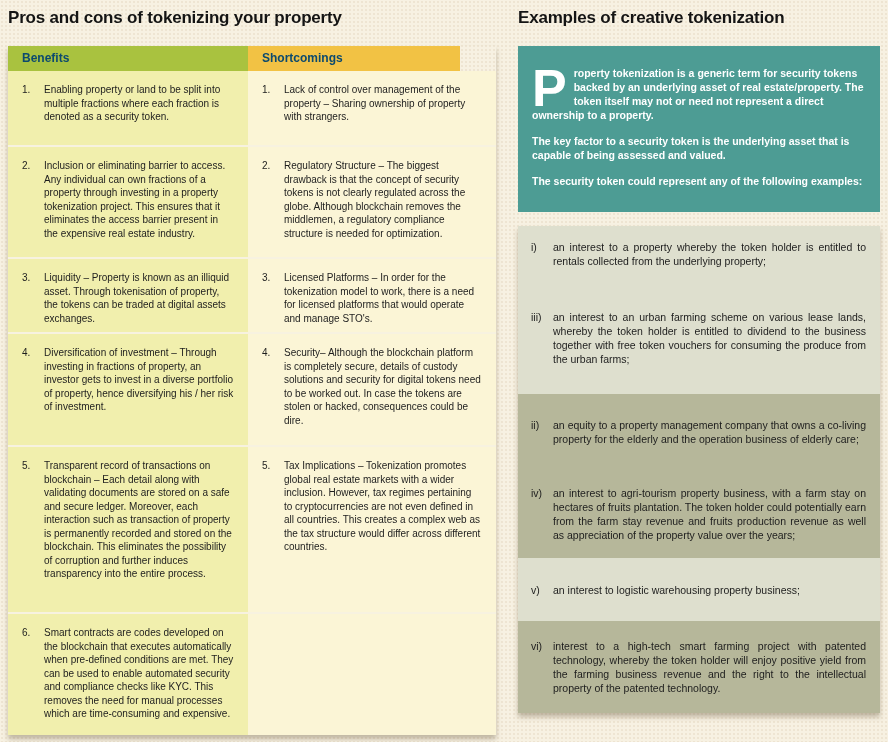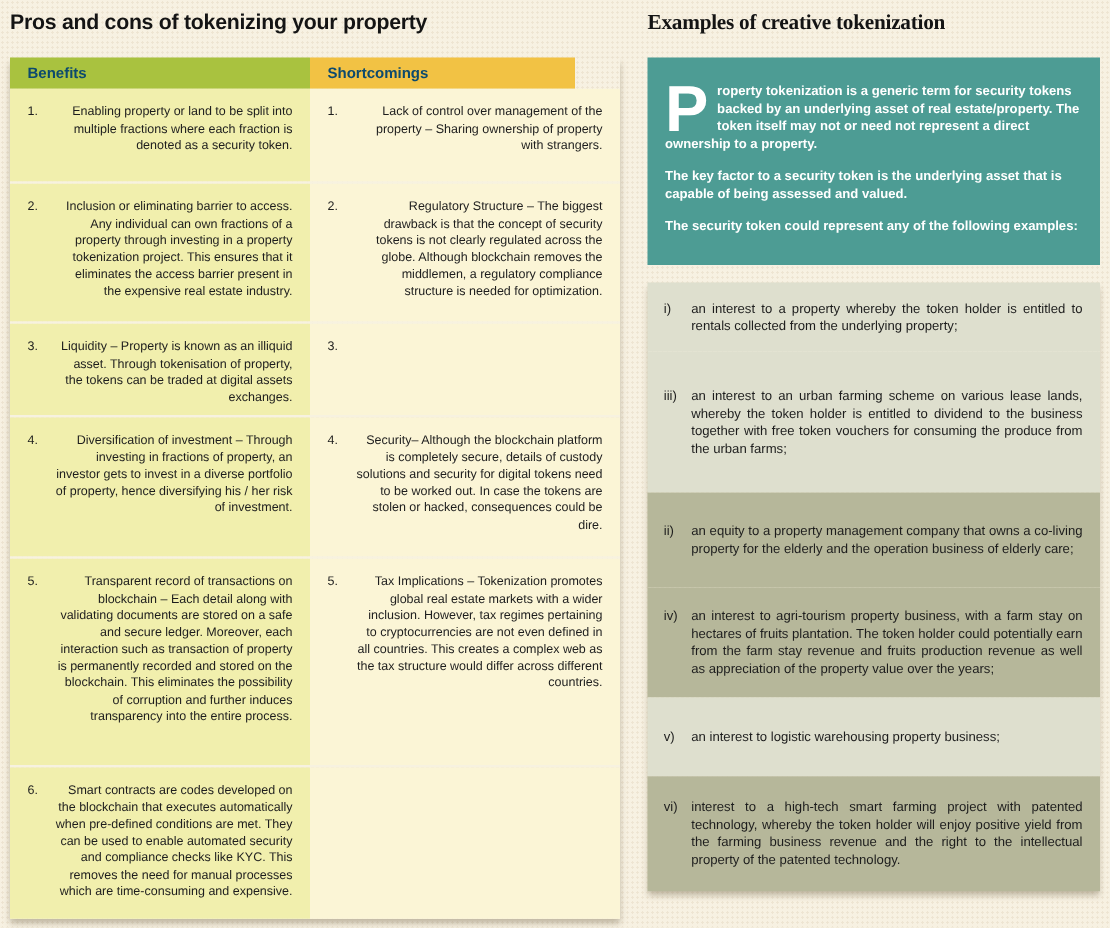--- a/index.html
+++ b/index.html
@@ -10,39 +10,39 @@
     background-size:4px 4px;
     font-family:"Liberation Sans", sans-serif;
     color:#1d1d1d;
     overflow:hidden;
   }
   .sec-title{
     position:absolute;top:8px;margin:0;
     font-size:17px;font-weight:bold;letter-spacing:-0.2px;color:#141414;
   }
   #left-title{left:8px;}
-  #right-title{left:518px;font-family:Liberation Serif, serif;}
+  #right-title{left:518px;}
 
   
   .table{
     position:absolute;left:8px;top:46px;width:488px;
     box-shadow:0 4px 5px rgba(125,110,85,0.45);
   }
   .thead{display:flex;height:25px;}
   .th{font-size:12px;font-weight:bold;line-height:25px;padding-left:14px;box-sizing:border-box;color:#0c4a6e;}
   .th-ben{width:240px;background:#a9c23f;}
   .th-short{width:212px;background:#f2c244;}
   .row{display:flex;box-sizing:border-box;}
   .row + .row{border-top:2px solid #f7f2e0;}
   .cell{box-sizing:border-box;display:flex;align-items:flex-start;
         padding:12px 14px 0 14px;font-size:10px;line-height:13.5px;overflow:hidden;}
   .cell.ben{width:240px;background:#f1efad;}
   .cell.short{width:248px;background:#fbf5d6;}
   .num{flex:none;width:16px;}
-  .txt{flex:1;padding-left:6px;text-align:right;}
+  .txt{flex:1;padding-left:6px;}
 
   
   .intro{
     position:absolute;left:518px;top:46px;width:362px;height:166px;
     background:#4d9c94;color:#ffffff;box-sizing:border-box;
     padding:20px 16px 0 14px;font-weight:bold;font-size:10.5px;line-height:14px;
   }
   .dropcap{
     float:left;font-size:52px;line-height:40px;font-weight:bold;
     margin:2px 7px 0 0;
@@ -97,20 +97,21 @@
       </div>
     </div>
 
     <div class="row" style="height:75px">
       <div class="cell ben">
         <span class="num">3.</span>
         <div class="txt">Liquidity – Property is known as an illiquid asset. Through tokenisation of property, the tokens can be traded at digital assets exchanges.</div>
       </div>
       <div class="cell short">
         <span class="num">3.</span>
+        <div class="txt">Licensed Platforms – In order for the tokenization model to work, there is a need for licensed platforms that would operate and manage STO's.</div>
       </div>
     </div>
 
     <div class="row" style="height:113px">
       <div class="cell ben">
         <span class="num">4.</span>
         <div class="txt">Diversification of investment – Through investing in fractions of property, an investor gets to invest in a diverse portfolio of property, hence diversifying his / her risk of investment.</div>
       </div>
       <div class="cell short">
         <span class="num">4.</span>

